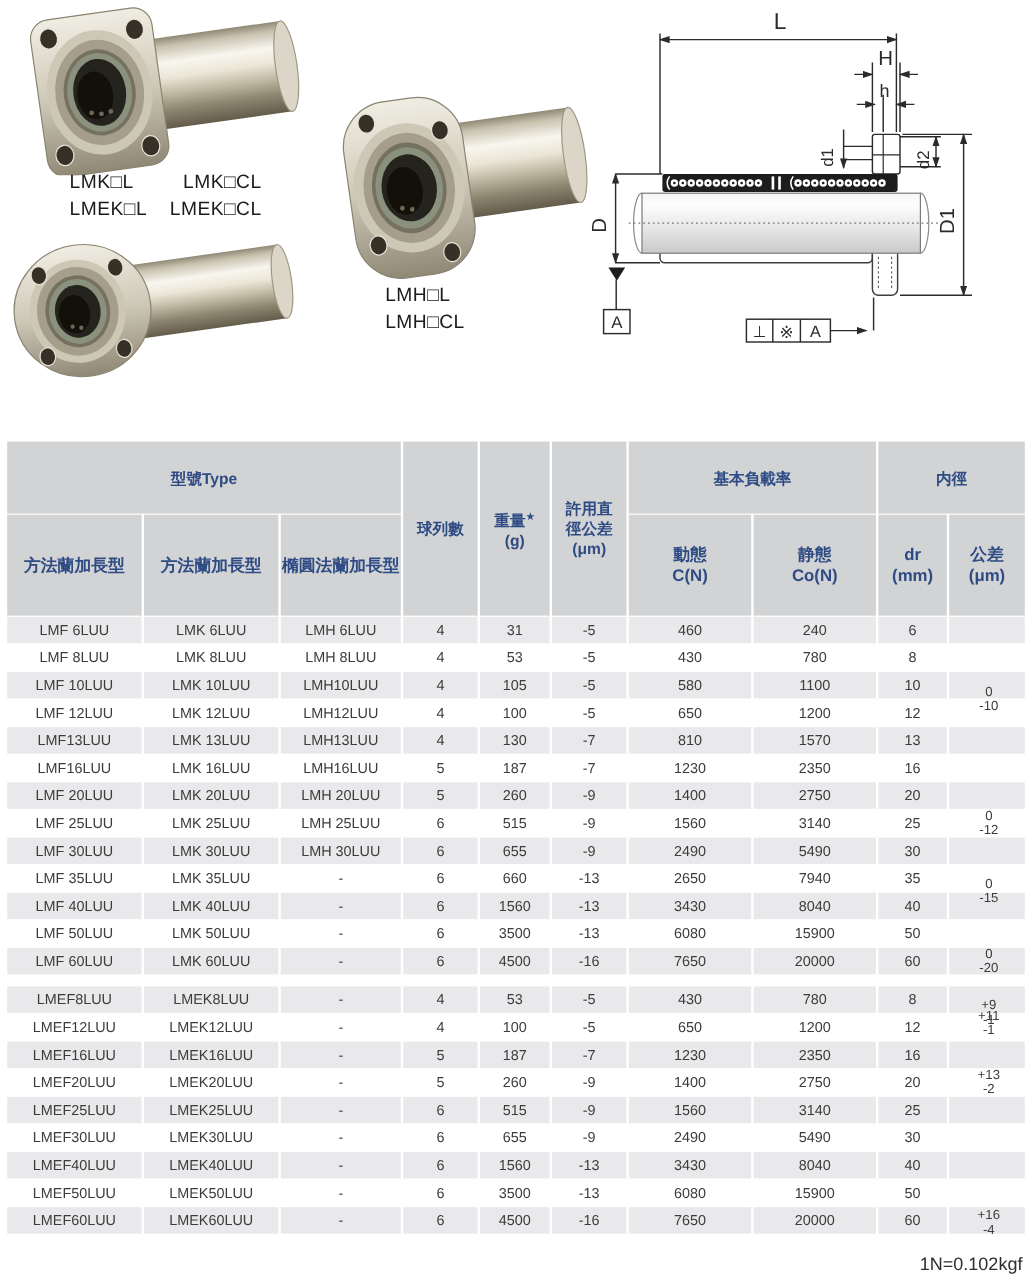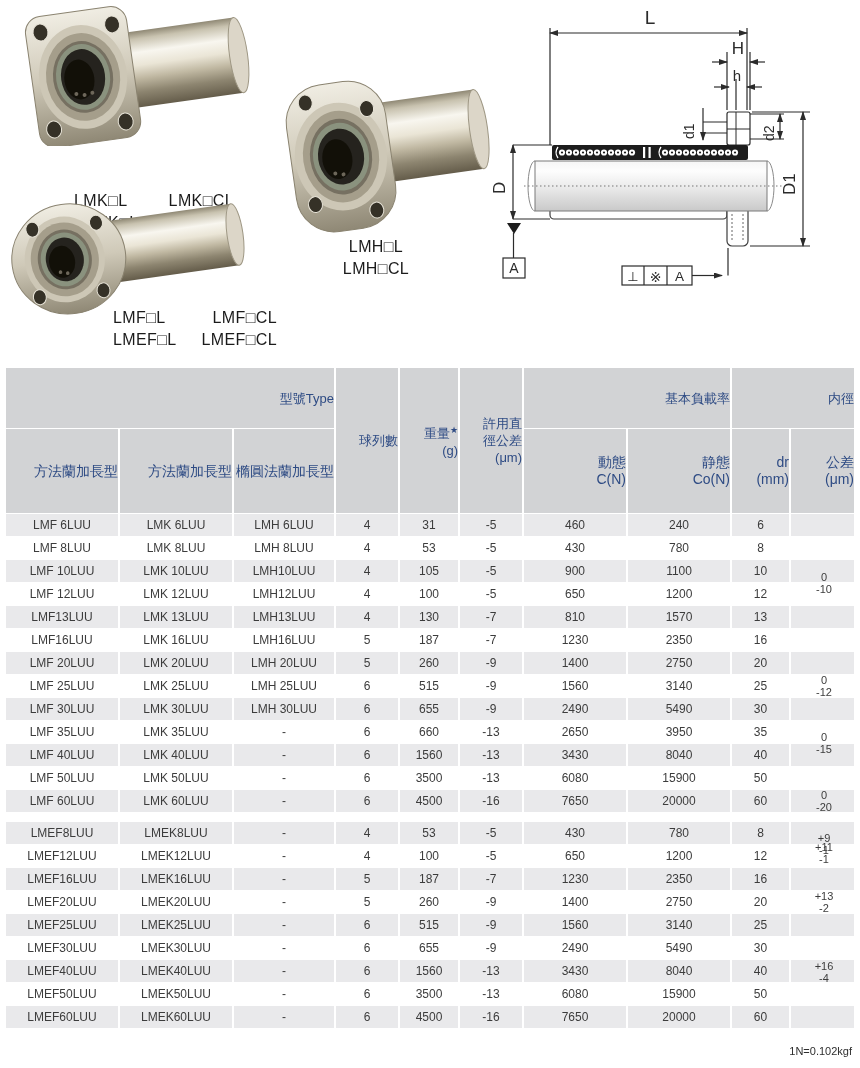--- a/index.html
+++ b/index.html
@@ -1,36 +1,36 @@
 <!DOCTYPE html>
 <html><head>
 <meta charset="utf-8">
 <style>
   html,body{margin:0;padding:0;background:#fff;}
   .page{position:relative;width:860px;height:1068px;background:#ffffff;overflow:hidden;
         font-family:"Liberation Sans","DejaVu Sans",sans-serif;}
   
   .plabels{position:absolute;color:#1b1b1b;font-size:16px;letter-spacing:.4px;}
   .plabels .lrow{display:flex;justify-content:space-between;height:22px;}
-  .plabels.stacked .lrow{justify-content:center;}
+  .plabels.stacked .lrow{justify-content:flex-start;}
   
   table.spec{position:absolute;left:4px;top:367px;width:852px;table-layout:fixed;
              border-collapse:separate;border-spacing:2px 1px;}
-  table.spec th{background:#d2d3d5;color:#2e4b84;font-weight:normal;font-size:13px;
-                line-height:17px;white-space:pre-line;vertical-align:middle;text-align:right;padding:0;}
+  table.spec th{background:#d2d3d5;color:#2e4b84;font-weight:bold;font-size:13px;
+                line-height:17px;white-space:pre-line;vertical-align:middle;text-align:center;padding:0;}
   table.spec tr.h2 th{font-size:14px;}
   table.spec td{background:#ffffff;font-size:12px;color:#3c3c3c;text-align:center;
                 height:22px;padding:0;white-space:nowrap;overflow:hidden;}
   tbody.sec tr:nth-child(odd) td{background:#e9e9eb;}
   tbody.gap td{background:transparent;height:8px;}
   th .star{font-size:9px;vertical-align:5px;}
   
   .tol{position:absolute;left:793px;width:62px;height:23px;font-size:11px;line-height:11.5px;
        color:#3c3c3c;text-align:center;white-space:pre-line;}
-  .note{position:absolute;right:8px;top:1045px;font-size:11px;color:#2e2e2e;}
+  .note{position:absolute;right:8px;top:1045px;font-size:15px;color:#2e2e2e;}
   svg text{font-family:"Liberation Sans","DejaVu Sans",sans-serif;fill:#2b2b2b;}
 </style>
 </head>
 <body>
 
 <div class="page">
 
   <svg style="position:absolute;left:10px;top:4px" width="250" height="142" viewBox="0 0 250 142">
     <defs>
       <linearGradient id="tg1" x1="0" y1="0" x2="0" y2="1">
@@ -63,21 +63,21 @@
         <circle cx="80" cy="89" r="2" fill="#6d675a"></circle>
       <g>
         <ellipse cx="37" cy="22" rx="7.5" ry="8.5" fill="#353127" stroke="#e8e4d8"></ellipse>
         <ellipse cx="109" cy="24" rx="7.5" ry="8.5" fill="#353127" stroke="#e8e4d8"></ellipse>
         <ellipse cx="37" cy="120" rx="7.5" ry="8.5" fill="#353127" stroke="#e8e4d8"></ellipse>
         <ellipse cx="109" cy="122" rx="7.5" ry="8.5" fill="#353127" stroke="#e8e4d8"></ellipse>
       </g>
     </g>
   </svg>
 
-  <div class="plabels" style="left:74px;top:144px;width:160px;margin-top:48px;">
+  <div class="plabels" style="left:58px;top:144px;width:160px;">
     <div class="lrow">
       <span>LMK□L</span>
       <span>LMK□CL</span>
     </div>
     <div class="lrow">
       <span>LMEK□L</span>
       <span>LMEK□CL</span>
     </div>
   </div>
 
@@ -127,30 +127,20 @@
         <circle cx="61" cy="72" r="1.8" fill="#6d675a"></circle>
       <g>
         <ellipse cx="32" cy="24" rx="6.5" ry="7.5" fill="#353127" stroke="#e8e4d8"></ellipse>
         <ellipse cx="96" cy="26" rx="6.5" ry="7.5" fill="#353127" stroke="#e8e4d8"></ellipse>
         <ellipse cx="30" cy="92" rx="6.5" ry="7.5" fill="#353127" stroke="#e8e4d8"></ellipse>
         <ellipse cx="94" cy="94" rx="6.5" ry="7.5" fill="#353127" stroke="#e8e4d8"></ellipse>
       </g>
     </g>
   </svg>
 
-  <div class="plabels" style="left:113px;top:309px;width:164px;">
-    <div class="lrow">
-      <span>LMF□L</span>
-      <span>LMF□CL</span>
-    </div>
-    <div class="lrow">
-      <span>LMEF□L</span>
-      <span>LMEF□CL</span>
-    </div>
-  </div>
 
   <svg style="position:absolute;left:488px;top:2px" width="370" height="292" viewBox="0 0 370 292">
     <defs>
       <linearGradient id="sg" x1="0" y1="0" x2="0" y2="1">
         <stop offset="0" stop-color="#f5f5f5"></stop>
           <stop offset=".2" stop-color="#fdfdfd"></stop>
         <stop offset=".55" stop-color="#e9e9e9"></stop>
           <stop offset="1" stop-color="#c9c9c9"></stop>
       </linearGradient>
       <marker id="ar" markerWidth="9" markerHeight="8" refX="8" refY="3" orient="auto" markerUnits="userSpaceOnUse">
@@ -342,21 +332,21 @@
           <td>8</td>
           <td></td>
         </tr>
         <tr>
           <td>LMF 10LUU</td>
           <td>LMK 10LUU</td>
           <td>LMH10LUU</td>
           <td>4</td>
           <td>105</td>
           <td>-5</td>
-          <td>900</td>
+          <td>580</td>
           <td>1100</td>
           <td>10</td>
           <td></td>
         </tr>
         <tr>
           <td>LMF 12LUU</td>
           <td>LMK 12LUU</td>
           <td>LMH12LUU</td>
           <td>4</td>
           <td>100</td>
@@ -427,21 +417,21 @@
           <td></td>
         </tr>
         <tr>
           <td>LMF 35LUU</td>
           <td>LMK 35LUU</td>
           <td>-</td>
           <td>6</td>
           <td>660</td>
           <td>-13</td>
           <td>2650</td>
-          <td>3950</td>
+          <td>7940</td>
           <td>35</td>
           <td></td>
         </tr>
         <tr>
           <td>LMF 40LUU</td>
           <td>LMK 40LUU</td>
           <td>-</td>
           <td>6</td>
           <td>1560</td>
           <td>-13</td>
@@ -599,17 +589,17 @@
   <div class="tol" style="top:732px">0
 -15</div>
   <div class="tol" style="top:790px">0
 -20</div>
   <div class="tol" style="top:833px">+9
 -1</div>
   <div class="tol" style="top:842px">+11
 -1</div>
   <div class="tol" style="top:891px">+13
 -2</div>
-  <div class="tol" style="top:961px">+16
+  <div class="tol" style="top:1008px">+16
 -4</div>
 
   <div class="note">1N=0.102kgf</div>
 </div>
 
 </body></html>

